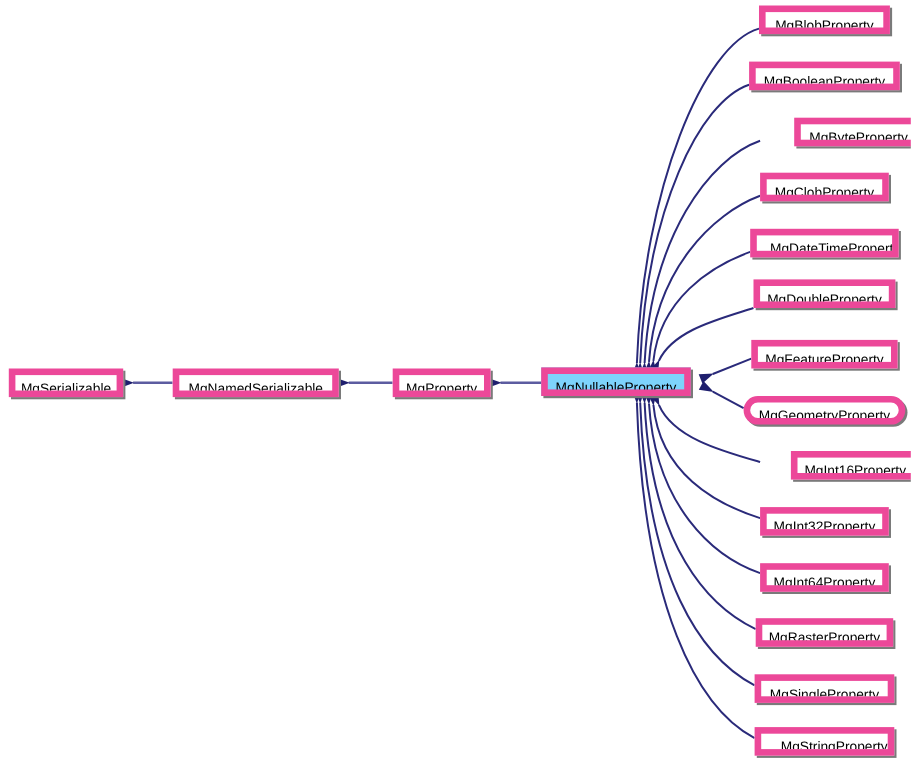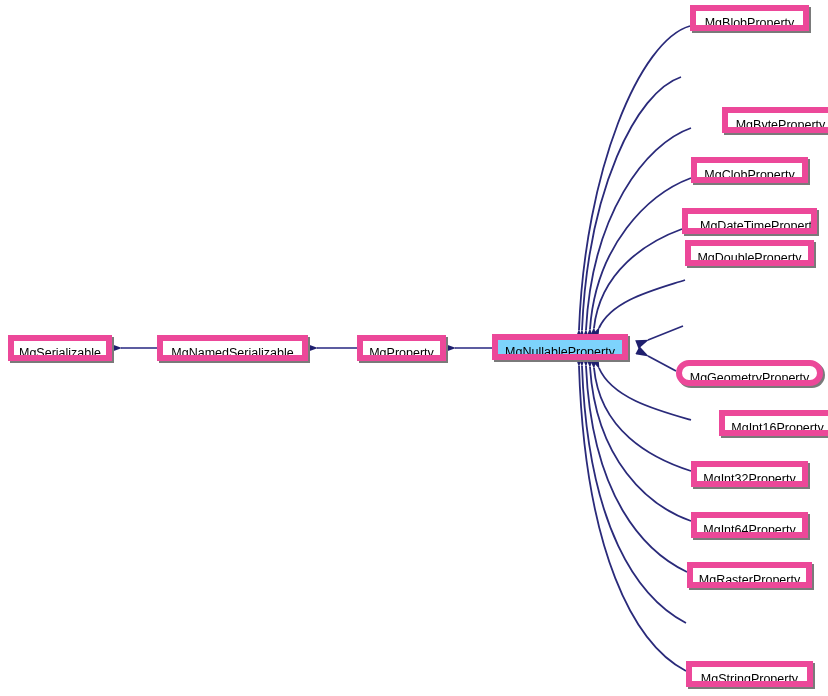--- a/index.html
+++ b/index.html
@@ -92,36 +92,39 @@
   <div class="node" style="left:8px; top:335px; width:104px;">MgSerializable</div>
 
   <div class="node" style="left:157px; top:335px; width:151px;">MgNamedSerializable</div>
 
   <div class="node" style="left:357px; top:335px; width:89px;">MgProperty</div>
 
   <div class="node highlight" style="left:492px; top:334px; width:136px;">MgNullableProperty</div>
 
   <div class="node" style="left:690px; top:5px; width:119px;">MgBlobProperty</div>
 
+  <div class="node" style="left:681px; top:56px; width:137px;">MgBooleanProperty</div>
 
   <div class="node" style="left:722px; top:107px; width:117px;">MgByteProperty</div>
 
   <div class="node" style="left:691px; top:157px; width:117px;">MgClobProperty</div>
 
   <div class="node" style="left:682px; top:208px; width:135px;padding-left:12px;">MgDateTimeProperty</div>
 
-  <div class="node" style="left:685px; top:240px; width:129px;">MgDoubleProperty</div>
+  <div class="node" style="left:685px; top:254px; width:129px;">MgDoubleProperty</div>
 
+  <div class="node" style="left:683px; top:309px; width:133px;">MgFeatureProperty</div>
 
   <div class="node" style="left:676px; top:360px; width:147px;border-radius:13px;">MgGeometryProperty</div>
 
   <div class="node" style="left:691px; top:410px; width:117px;margin-left:28px;">MgInt16Property</div>
 
   <div class="node" style="left:691px; top:461px; width:117px;">MgInt32Property</div>
 
   <div class="node" style="left:691px; top:512px; width:117px;">MgInt64Property</div>
 
   <div class="node" style="left:687px; top:562px; width:125px;">MgRasterProperty</div>
 
+  <div class="node" style="left:686px; top:613px; width:127px;">MgSingleProperty</div>
 
-  <div class="node" style="left:686px; top:661px; width:127px;">MgStringProperty</div>
+  <div class="node" style="left:686px; top:661px; width:127px;text-align:right;">MgStringProperty</div>
 
 </div>
 
 </body></html>

